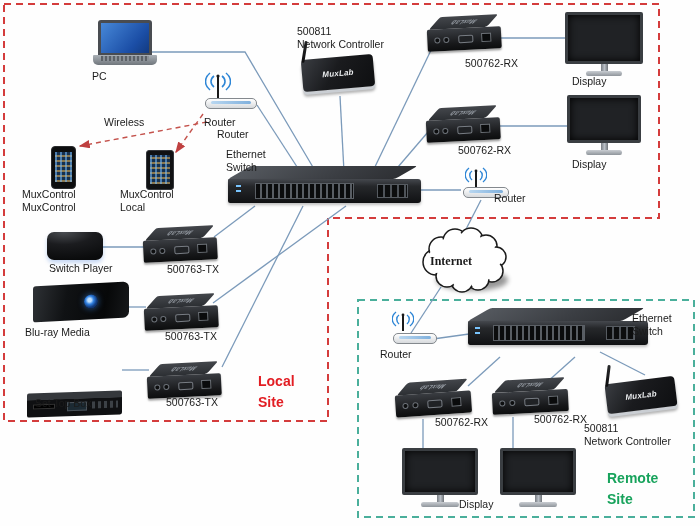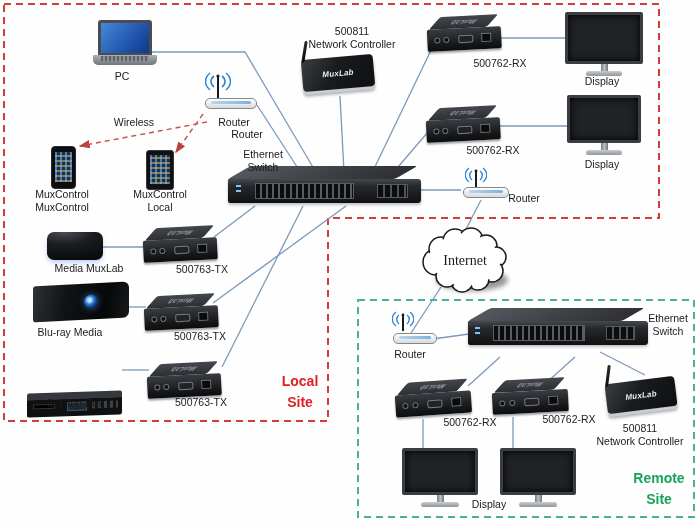--- a/index.html
+++ b/index.html
@@ -1,24 +1,24 @@
 <!DOCTYPE html>
 <html><head>
 <meta charset="utf-8">
 <style>
   html,body{margin:0;padding:0;background:#fff;}
   .stage{position:relative;width:700px;height:526px;background:#fefefe;overflow:hidden;
          font-family:"Liberation Sans",sans-serif;}
   svg.overlay{position:absolute;left:0;top:0;z-index:1;}
   .dev{position:absolute;z-index:2;}
-  .lbl{position:absolute;z-index:3;font-size:10.5px;line-height:12.5px;color:#1b1b1b;text-align:center;}
+  .lbl{position:absolute;z-index:3;font-size:10.5px;line-height:12.5px;color:#1b1b1b;}
   .sitelbl{font-weight:bold;font-size:14px;line-height:21px;z-index:3;}
   .local-c{color:#e21d23;}
   .remote-c{color:#18a35c;}
-  .serif{font-family:"Liberation Serif",serif;font-size:14px;font-weight:normal;}
+  .serif{font-family:"Liberation Serif",serif;font-size:12px;font-weight:bold;}
 
   
   .laptop{width:64px;}
   .laptop .lscr{width:48px;height:30px;margin:0 auto;background:linear-gradient(130deg,#4788d8,#1b4ea6 70%,#123a80);
     border:3px solid #494c51;border-bottom-width:2px;border-radius:3px 3px 0 0;}
   .laptop .ldeck{width:64px;height:10px;background:linear-gradient(#aab0b6,#70767c);border-radius:1px 1px 5px 5px;position:relative;}
   .laptop .ldeck::before{content:"";position:absolute;left:8px;right:8px;top:1px;height:5px;
     background:repeating-linear-gradient(90deg,#5c6167 0 2px,#8a9096 2px 4px);}
 
   
@@ -389,21 +389,21 @@
   <div class="lbl" style="left:572px;top:158px;width:60px;">Display</div>
 
   <div class="lbl" style="left:226px;top:148px;width:74px;">
     <div>Ethernet</div>
     <div>Switch</div>
   </div>
 
   <div class="lbl" style="left:494px;top:192px;width:60px;">Router</div>
   <div class="lbl serif" style="left:430px;top:255px;width:70px;">Internet</div>
 
-  <div class="lbl" style="left:49px;top:262px;width:80px;">Media MuxLab</div>
+  <div class="lbl" style="left:49px;top:262px;width:80px;">Switch Player</div>
   <div class="lbl" style="left:167px;top:263px;width:70px;">500763-TX</div>
   <div class="lbl" style="left:25px;top:326px;width:90px;">Blu-ray Media</div>
   <div class="lbl" style="left:165px;top:330px;width:70px;">500763-TX</div>
   <div class="lbl" style="left:35px;top:397px;width:80px;">Set Top Box</div>
   <div class="lbl" style="left:166px;top:396px;width:70px;">500763-TX</div>
 
   <div class="lbl sitelbl local-c" style="left:258px;top:371px;width:84px;">
     <div>Local</div>
     <div>Site</div>
   </div>

